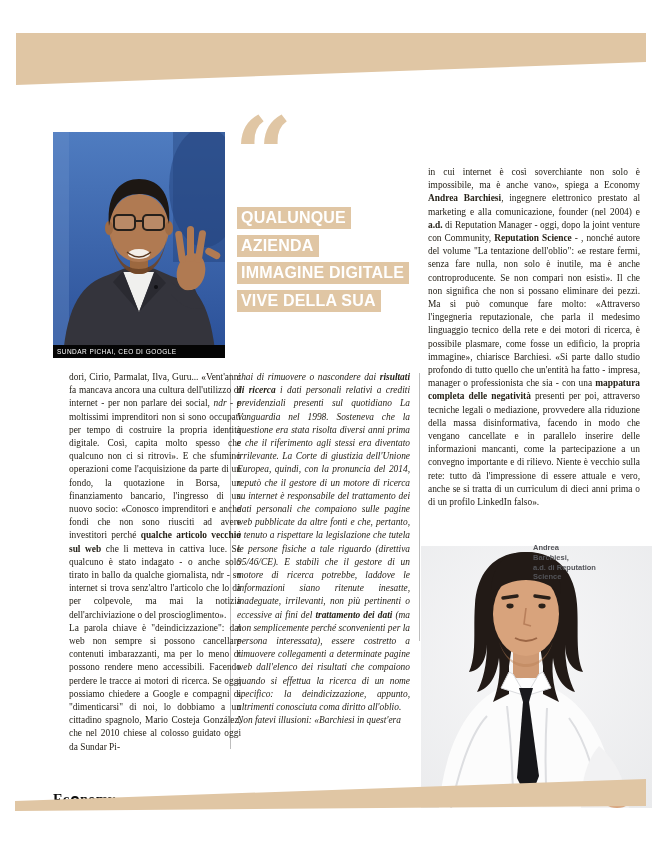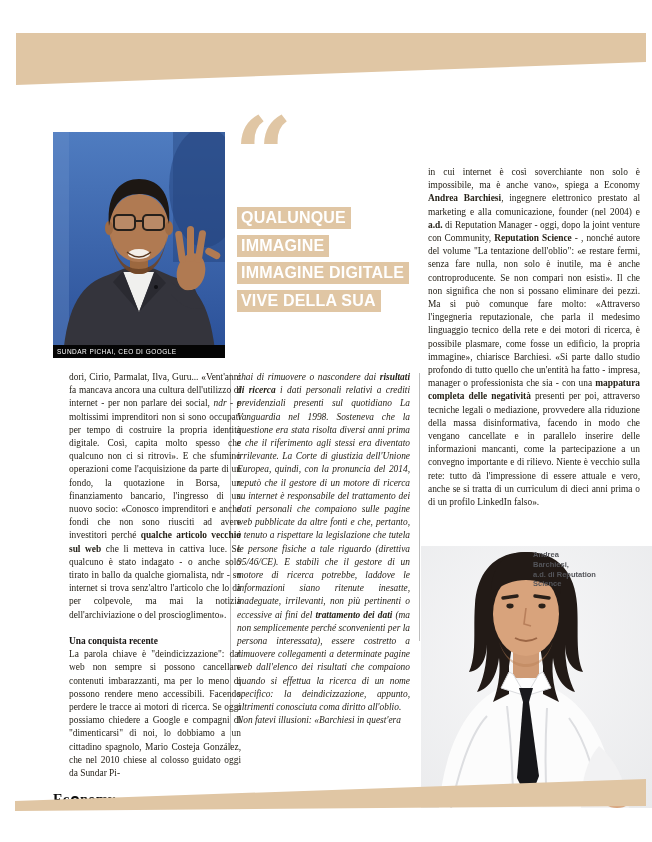--- a/index.html
+++ b/index.html
@@ -50,21 +50,21 @@
   .rule{position:absolute;width:1px;background:#bdbdbd;z-index:2;}
   .rule1{left:230px;top:373px;height:376px;}
   .rule2{left:419px;top:373px;height:268px;}
 
   
   .photo-barchiesi{position:absolute;left:421px;top:546px;width:231px;height:262px;z-index:1;}
   .photo-barchiesi svg{display:block;}
   .caption-right{
     position:absolute;left:533px;top:543px;width:112px;z-index:2;
     font-family:"Liberation Sans",sans-serif;font-weight:700;
-    font-size:7.5px;line-height:9.8px;color:#54555a;white-space:pre-line;text-align:left;margin-top:7px;
+    font-size:7.5px;line-height:9.8px;color:#54555a;white-space:pre-line;text-align:left;
   }
 
   
   .footer{position:absolute;left:53px;top:790px;z-index:5;white-space:nowrap;}
   .logo{font-family:"Liberation Serif",serif;font-weight:700;font-size:14.5px;color:#0c0c0c;letter-spacing:.2px;}
   .logo-o{
     display:inline-block;width:8.5px;height:8.5px;box-sizing:border-box;
     border:2.2px solid #0c0c0c;border-radius:50%;margin:0 1px;position:relative;top:.5px;
   }
   .logo-o::after{content:"";position:absolute;right:-1px;top:2px;width:3px;height:2px;background:#0c0c0c;}
@@ -121,31 +121,30 @@
         <rect x="152" y="118" width="16" height="7" rx="3.5" transform="rotate(28 160 121)"></rect>
       </g>
       <path d="M118,150 C126,158 134,160 142,157 L150,176 C138,180 126,172 118,162 Z" fill="#34343c"></path>
     </svg>
     <div class="photo-caption">SUNDAR PICHAI, CEO DI GOOGLE</div>
   </div>
 
   <div class="quote-mark">“</div>
   <div class="quote-lines">
       <div class="qline"><span>QUALUNQUE</span></div>
-      <div class="qline"><span>IMMAGINE</span></div>
+      <div class="qline"><span>AZIENDA</span></div>
       <div class="qline"><span>IMMAGINE DIGITALE</span></div>
       <div class="qline"><span>VIVE DELLA SUA</span></div>
     </div>
 
   <div class="rule rule1"></div>
   <div class="rule rule2"></div>
 
   <div class="col col1">
       <div class="para"><span>dori, Cirio, Parmalat, Ilva, Guru... «Vent'anni fa mancava ancora una cultura dell'utilizzo di internet - per non parlare dei social, </span><span class="i">ndr</span><span> - e moltissimi imprenditori non si sono occupati per tempo di costruire la propria identità digitale. Così, capita molto spesso che qualcuno non ci si ritrovi». E che sfumino operazioni come l'acquisizione da parte di un fondo, la quotazione in Borsa, un finanziamento bancario, l'ingresso di un nuovo socio: «Conosco imprenditori e anche fondi che non sono riusciti ad avere investitori perché </span><span class="b">qualche articolo vecchio sul web</span><span> che li metteva in cattiva luce. Se qualcuno è stato indagato - o anche solo tirato in ballo da qualche giornalista, ndr - su internet si trova senz'altro l'articolo che lo dà per colpevole, ma mai la notizia dell'archiviazione o del proscioglimento».</span></div>
-      <div class="subhead"><span class="b">Una conquista recente</span></div>
       <div class="para"><span>La parola chiave è "deindicizzazione": dal web non sempre si possono cancellare contenuti imbarazzanti, ma per lo meno di possono rendere meno accessibili. Facendo perdere le tracce ai motori di ricerca. Se oggi possiamo chiedere a Google e compagni di "dimenticarsi" di noi, lo dobbiamo a un cittadino spagnolo, Mario Costeja González, che nel 2010 chiese al colosso guidato oggi da Sundar Pi-</span></div>
     </div>
   <div class="col col2">
       <div class="para"><span>chai di rimuovere o nascondere dai </span><span class="b">risultati di ricerca</span><span> i dati personali relativi a crediti previdenziali presenti sul quotidiano La Vanguardia nel 1998. Sosteneva che la questione era stata risolta diversi anni prima e che il riferimento agli stessi era diventato irrilevante. La Corte di giustizia dell'Unione Europea, quindi, con la pronuncia del 2014, reputò che il gestore di un motore di ricerca su internet è responsabile del trattamento dei dati personali che compaiono sulle pagine web pubblicate da altre fonti e che, pertanto, è tenuto a rispettare la legislazione che tutela le persone fisiche a tale riguardo (direttiva 95/46/CE). E stabilì che il gestore di un motore di ricerca potrebbe, laddove le informazioni siano ritenute inesatte, inadeguate, irrilevanti, non più pertinenti o eccessive ai fini del </span><span class="b">trattamento dei dati</span><span> (ma non semplicemente perché sconvenienti per la persona interessata), essere costretto a rimuovere collegamenti a determinate pagine web dall'elenco dei risultati che compaiono quando si effettua la ricerca di un nome specifico: la deindicizzazione, appunto, altrimenti conosciuta coma diritto all'oblio.</span></div>
       <div class="para"><span>Non fatevi illusioni: «Barchiesi in quest'era</span></div>
     </div>
   <div class="col col3">
       <div class="para"><span>in cui internet è così soverchiante non solo è impossibile, ma è anche vano», spiega a Economy </span><span class="b">Andrea Barchiesi</span><span>, ingegnere elettronico prestato al marketing e alla comunicazione, founder (nel 2004) e </span><span class="b">a.d.</span><span> di Reputation Manager - oggi, dopo la joint venture con Community, </span><span class="b">Reputation Science</span><span> - , nonché autore del volume "La tentazione dell'oblio": «e restare fermi, senza fare nulla, non solo è inutile, ma è anche controproducente. Se non compari non esisti». Il che non significa che non si possano eliminare dei pezzi. Ma si può comunque fare molto: «Attraverso l'ingegneria reputazionale, che parla il medesimo linguaggio tecnico della rete e dei motori di ricerca, è possibile plasmare, come fosse un edificio, la propria immagine», chiarisce Barchiesi. «Si parte dallo studio profondo di tutto quello che un'entità ha fatto - impresa, manager o professionista che sia - con una </span><span class="b">mappatura completa delle negatività</span><span> presenti per poi, attraverso tecniche legali o mediazione, provvedere alla riduzione della massa disinformativa, facendo in modo che vengano cancellate e in parallelo inserire delle informazioni mancanti, come la partecipazione a un convegno importante e di rilievo. Niente è vecchio sulla rete: tutto dà l'impressione di essere attuale e vero, anche se si tratta di un curriculum di dieci anni prima o di un profilo LinkedIn falso».</span></div>
     </div>
 

